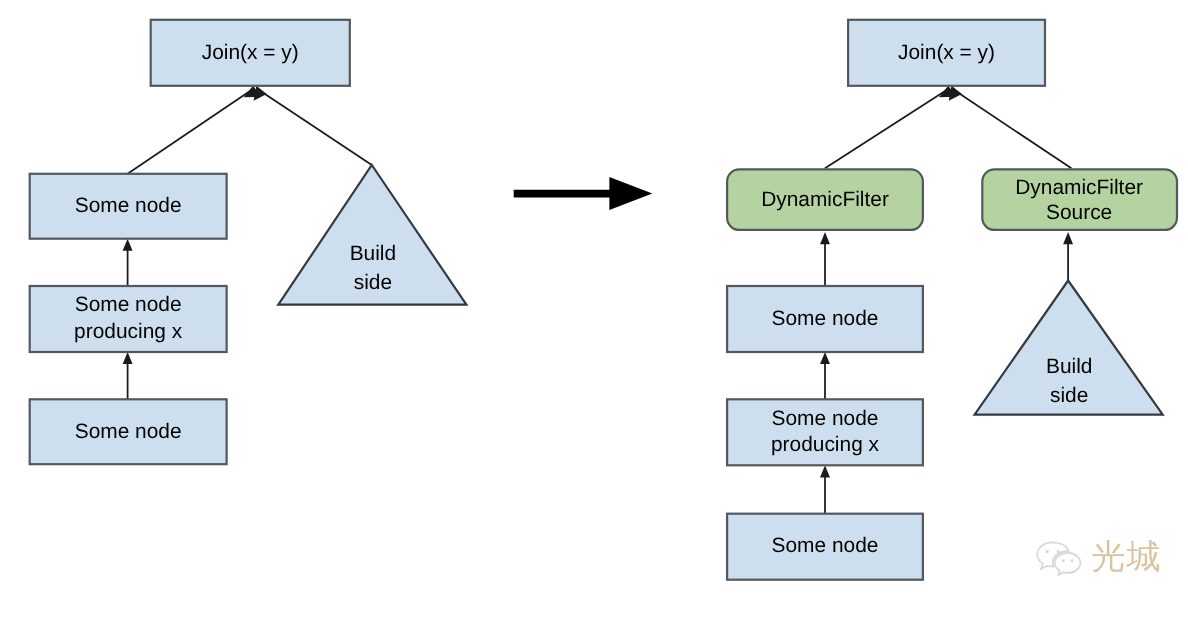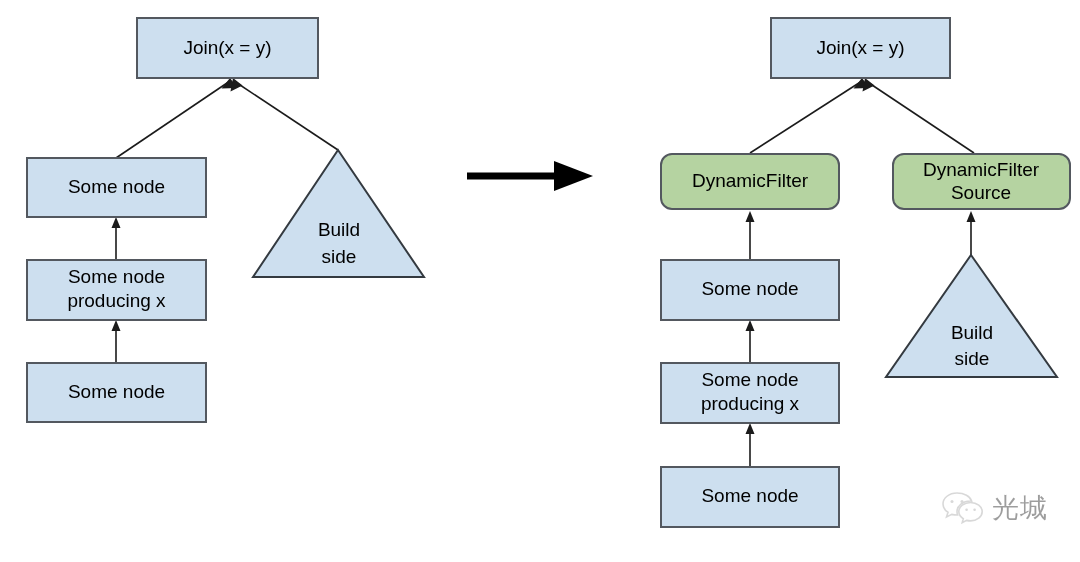--- a/index.html
+++ b/index.html
@@ -60,23 +60,23 @@
   }
   .wm {
     position: absolute;
     display: flex;
     align-items: center;
     gap: 7px;
     opacity: 0.38;
     user-select: none;
   }
   .wm-text {
-    font-family: Liberation Serif, serif;
-    font-size: 27px;
-    color: #000000;
+    font-family: Liberation Mono, monospace;
+    font-size: 31px;
+    color: #a16207;
     letter-spacing: 1px;
     line-height: 1;
   }
 </style>
 </head>
 <body>
 
 <div id="canvas">
 
   <svg class="diagram" viewBox="0 0 1080 562" xmlns="http://www.w3.org/2000/svg">

